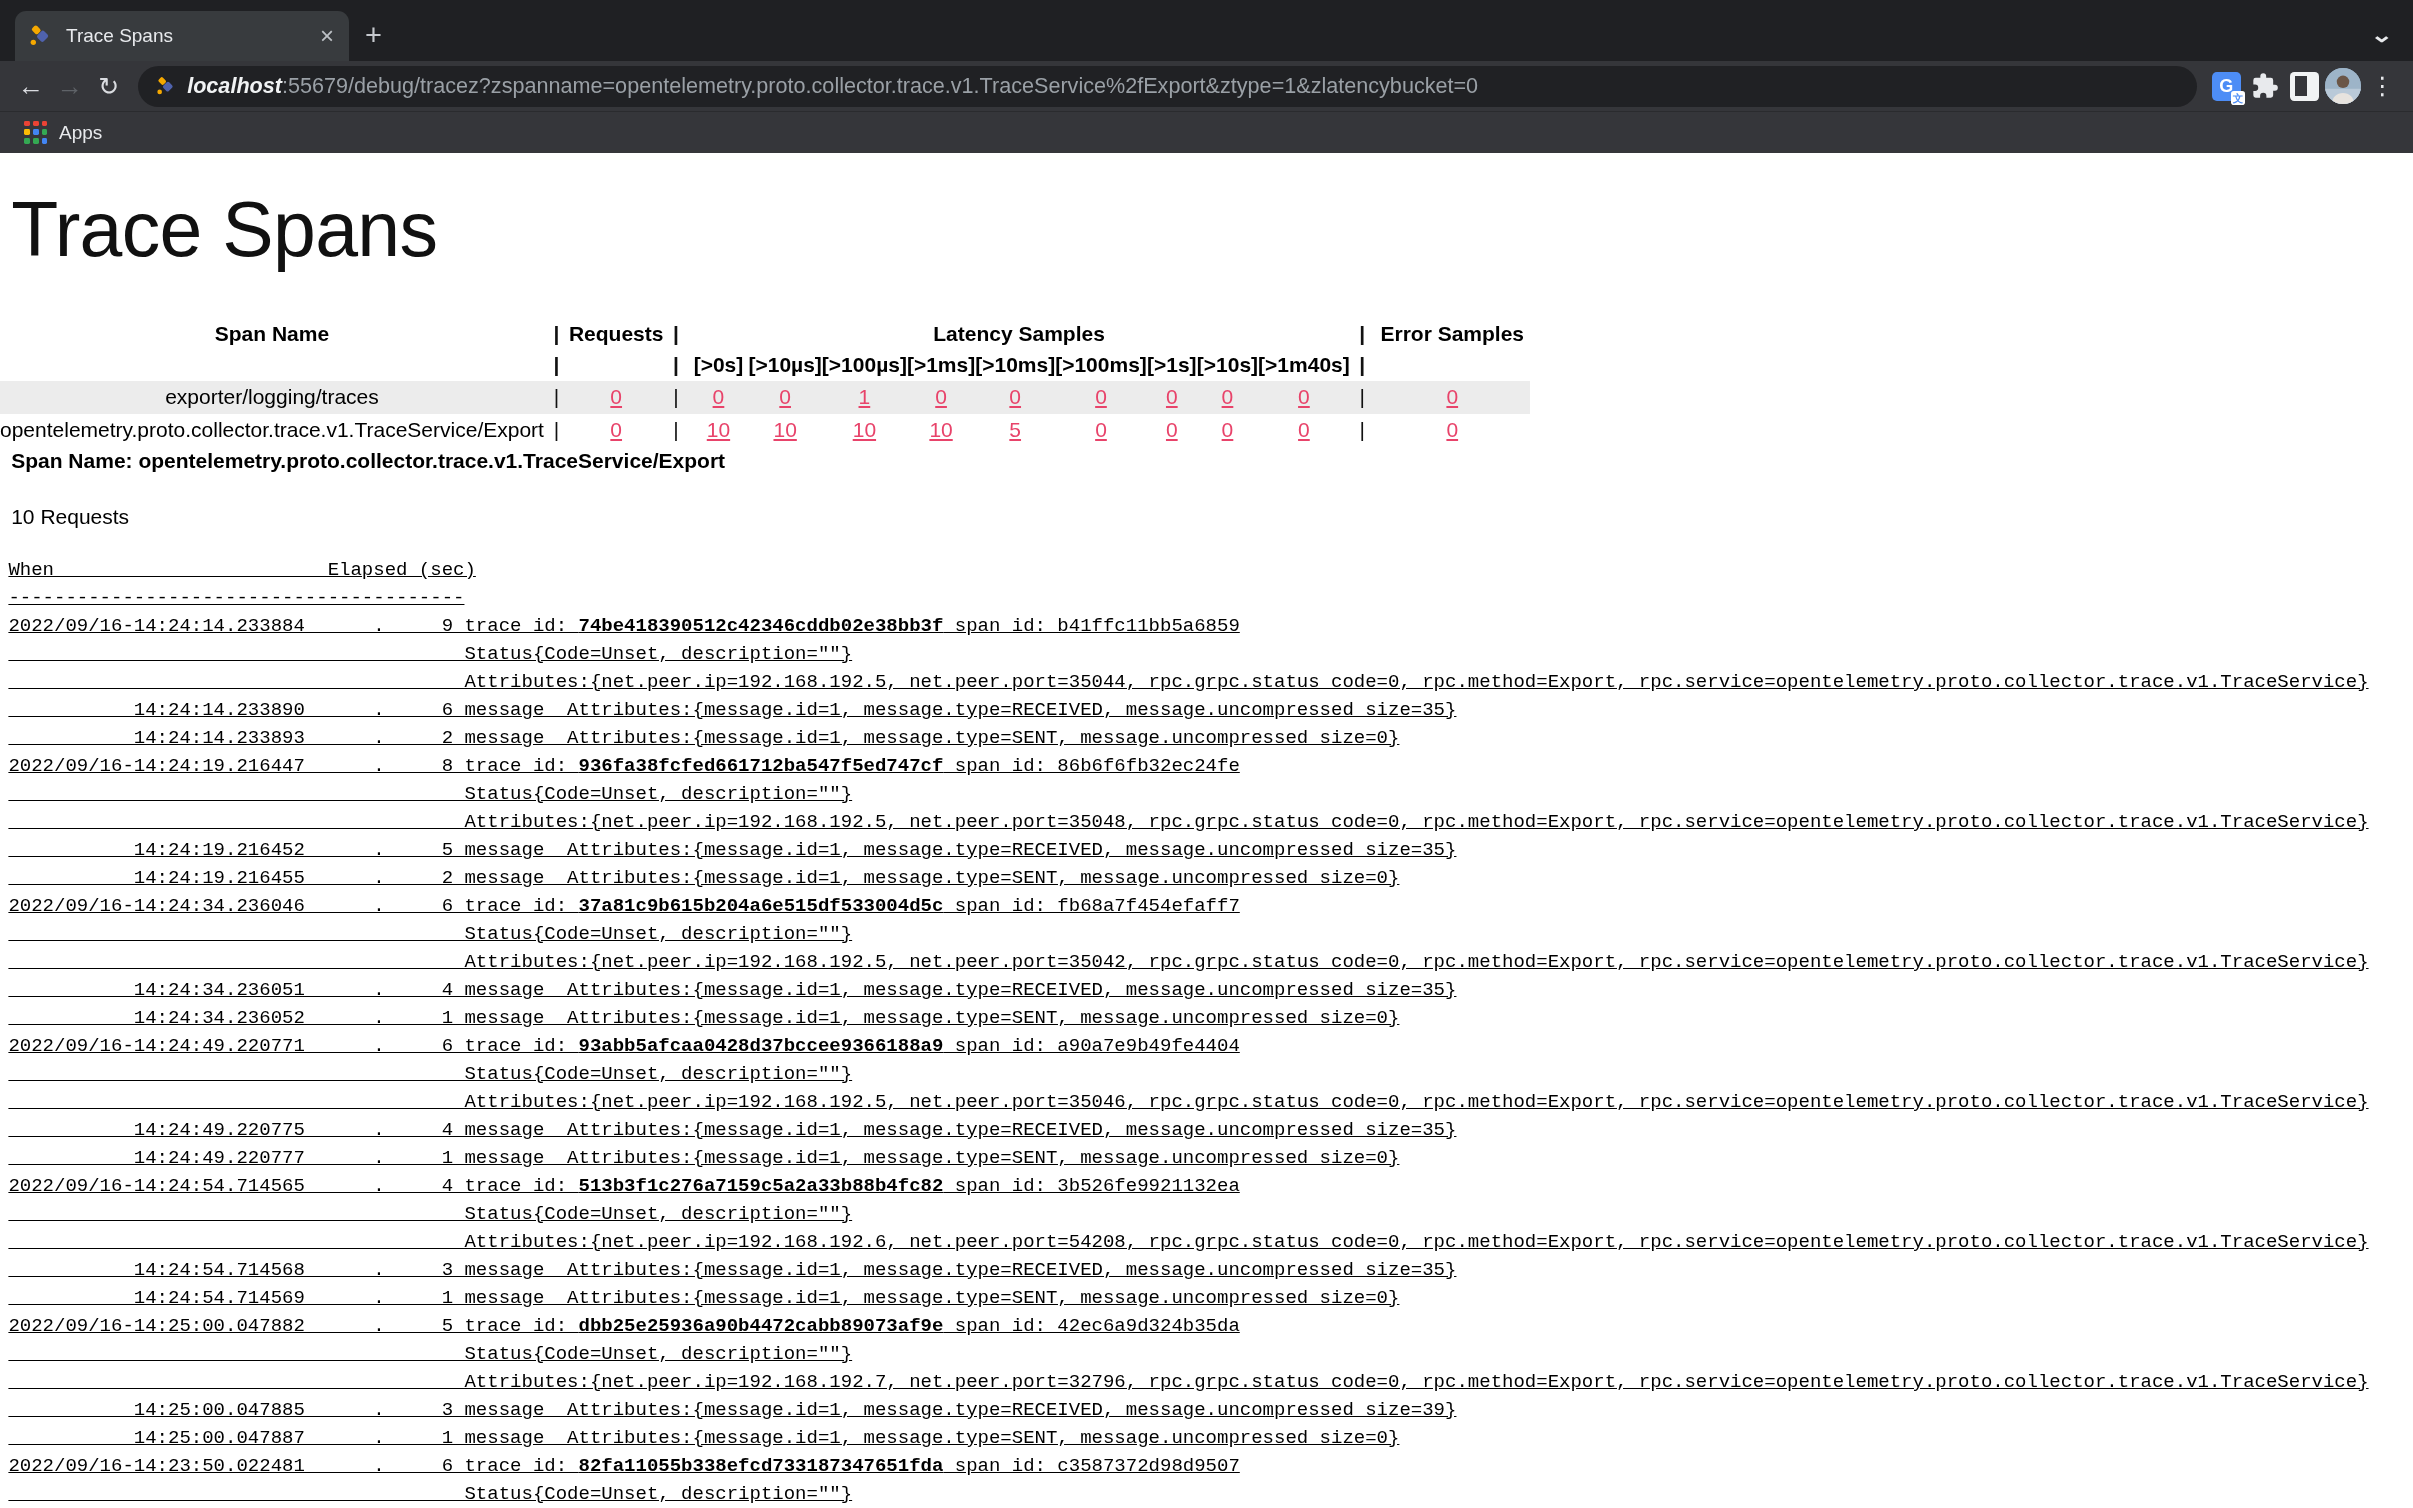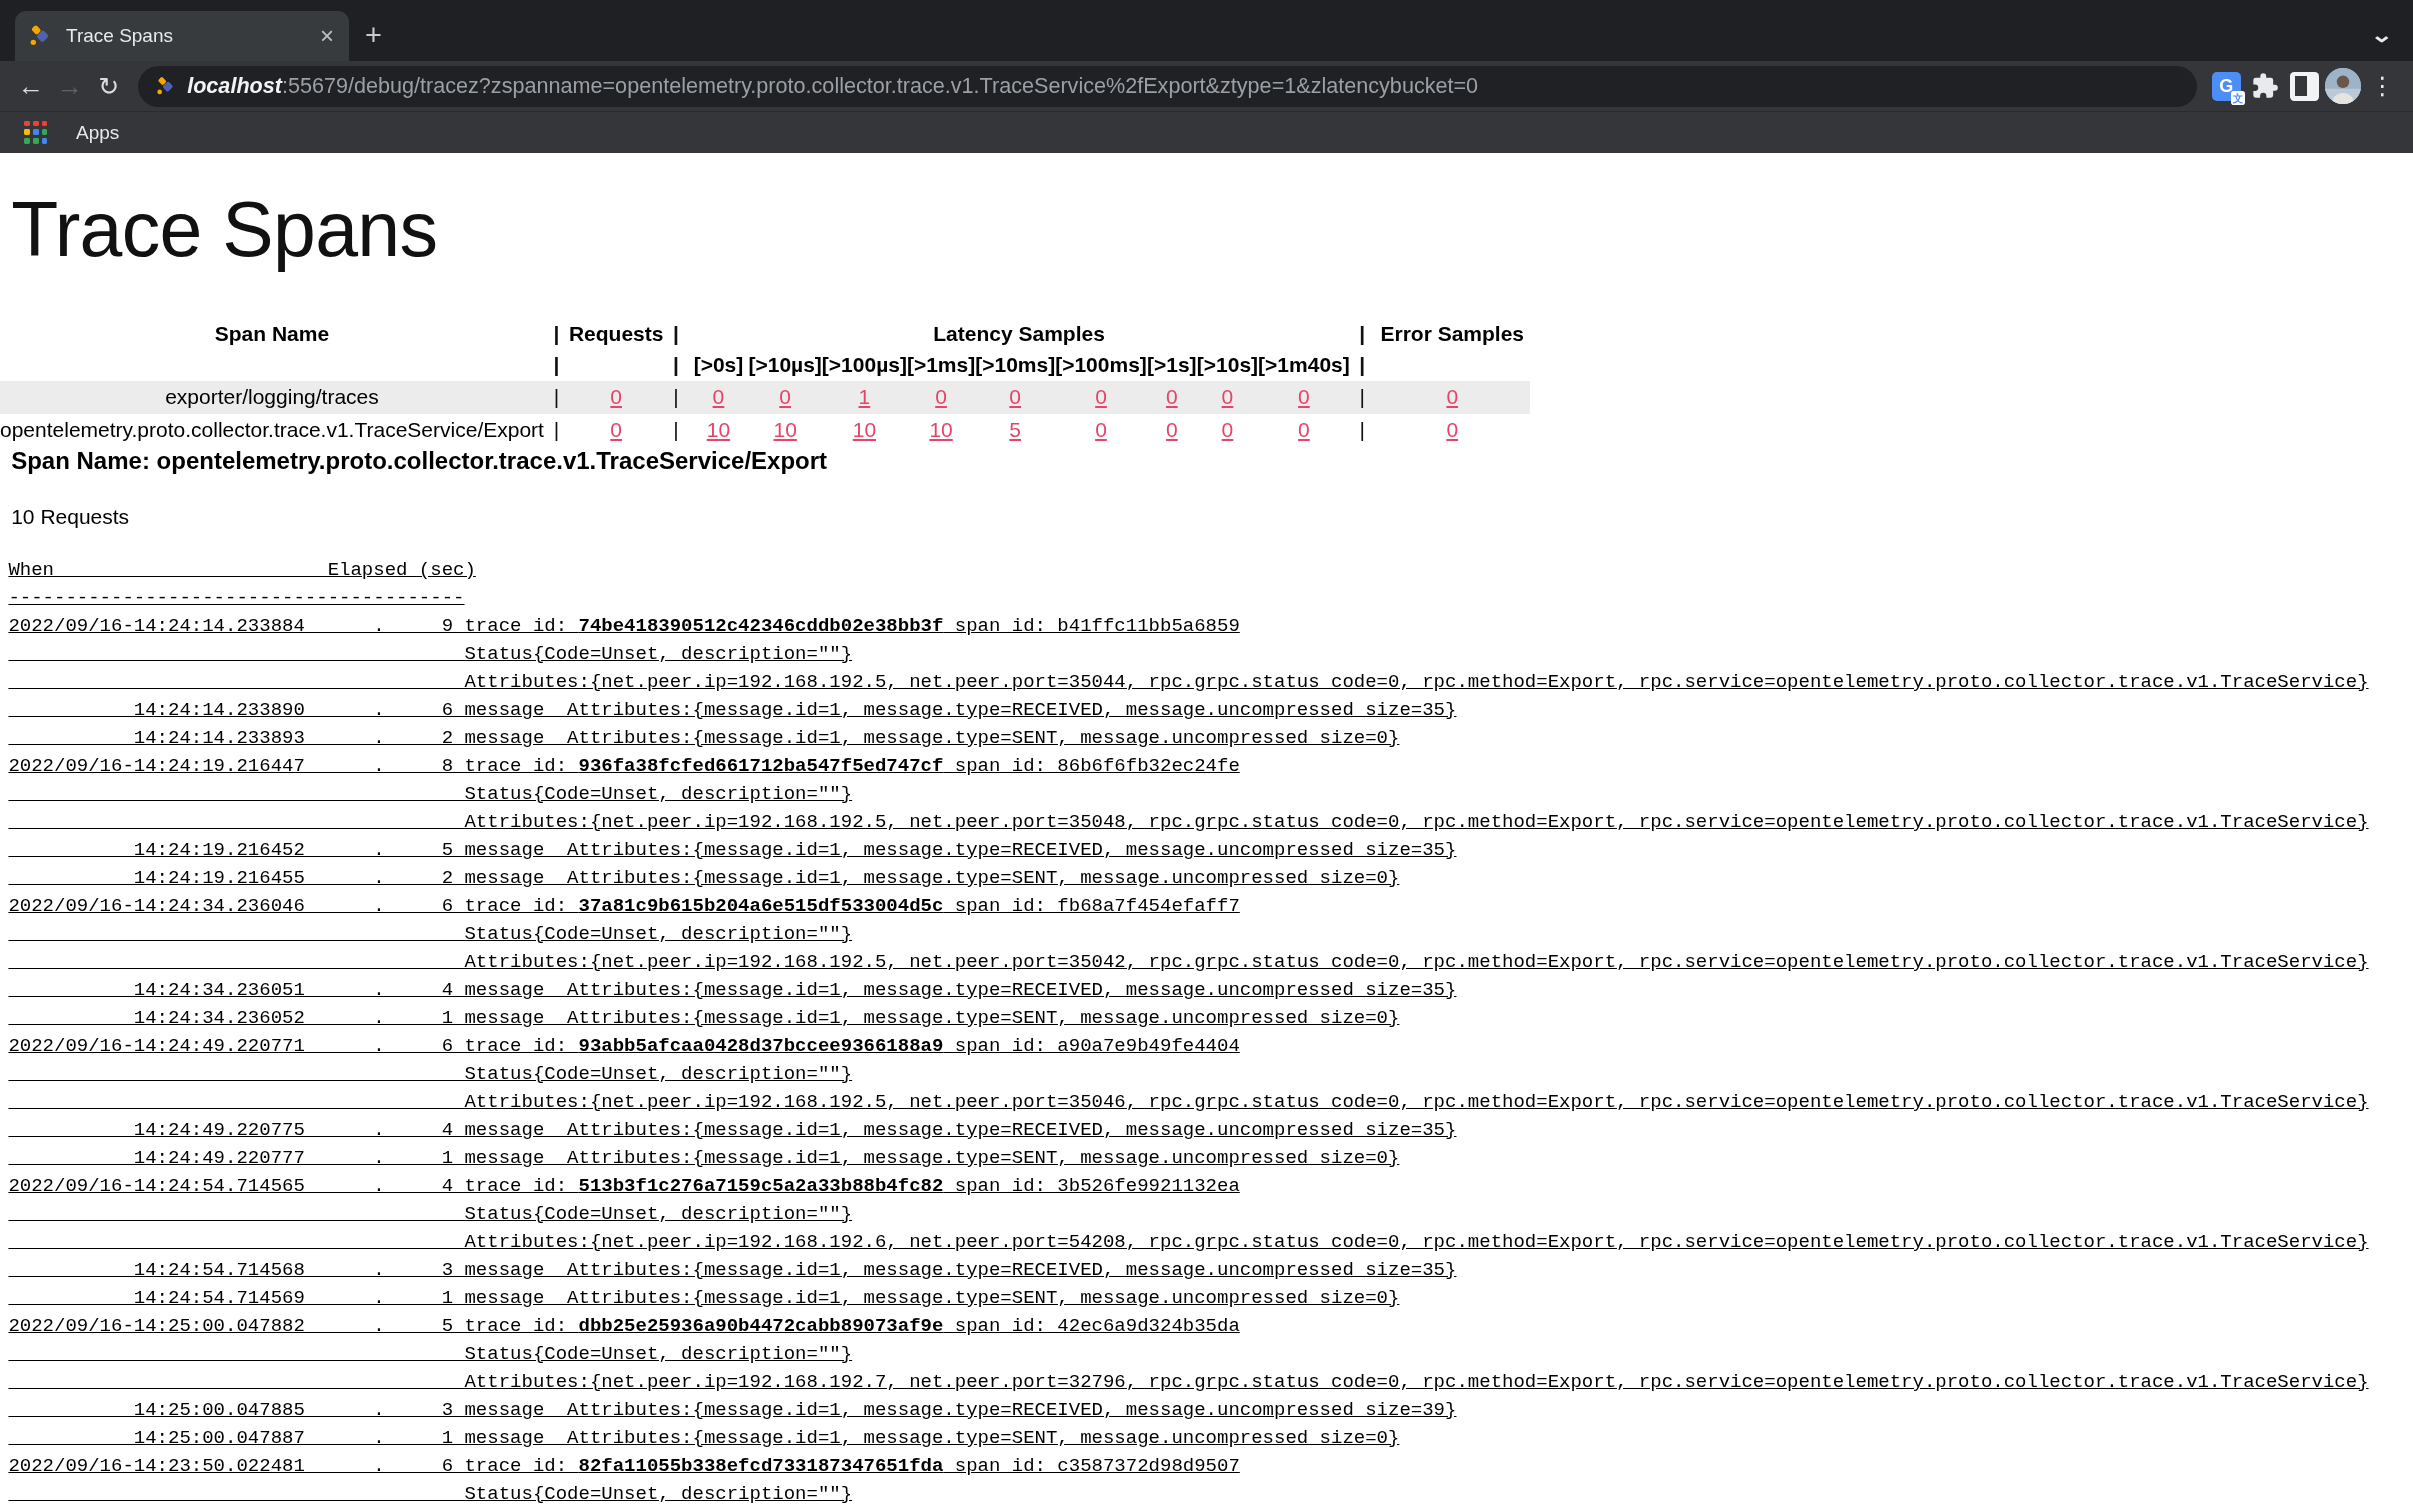--- a/index.html
+++ b/index.html
@@ -47,40 +47,40 @@
   .translate-box .sub { position:absolute; right:-4.2px; bottom:-4.2px; width:14px; height:14px;
      background:#fff; border-radius:2.8px; color:#4d8df6; font-size:10.5px; line-height:14px; text-align:center; font-weight:bold;}
   .sidepanel-box { width:29px; height:29px; background:#f1f3f4; border-radius:4.2px; position:relative; }
   .sidepanel-box::after { content:""; position:absolute; left:4.9px; top:4.9px; width:12.6px; height:19.6px; background:#35363a; }
   .avatar { width:36px; height:36px; border-radius:50%; overflow:hidden; background:#8fa8c0; position:relative; }
   .menu-dots { color:#e8eaed; font-size:24px; letter-spacing:0; }
   .bookmarks { height:42px; background:#35363a; display:flex; align-items:center; padding:0 24px;
      border-top:0.7px solid #2a2b2e; }
   .apps-grid { width:24px; height:24px; display:grid; grid-template-columns:repeat(3,1fr); gap:2.8px; }
   .apps-grid i { width:5.6px; height:5.6px; border-radius:1.4px; display:block; }
-  .apps-label { color:#e8eaed; font-size:19px; margin-left:28px; }
+  .apps-label { color:#e8eaed; font-size:19px; margin-left:11px; }
 
   
   .page { background:#fff; color:#000; }
   h1.page-title {
     font-size:77px; font-weight:400; margin:32px 0 0 11.2px; line-height:1.15;
     letter-spacing:-0.7px; color:#111;
   }
   table.span-table { border-collapse:collapse; margin-top:45px; table-layout:fixed; }
   table.span-table td, table.span-table th { padding:0; font-size:21px; text-align:center; vertical-align:middle; overflow:hidden; white-space:nowrap; }
   table.span-table th { font-weight:bold; }
   .hrow { height:31px; }
   .drow { height:33px; }
   .drow.shaded { background:#ececec; }
   td.name-cell, th.name-cell { text-align:left; padding-left:12px; }
   .bucket-label { font-size:19.6px; font-weight:bold; }
   a.count-link { color:#e8436a; text-decoration:underline; }
   .sep-cell { font-weight:400; color:#111; }
 
-  .selected-span { font-size:24px; font-weight:bold; margin:0.7px 0 0 11.2px; line-height:28px; }
+  .selected-span { font-size:21px; font-weight:bold; margin:0.7px 0 0 11.2px; line-height:28px; }
   .req-count { font-size:21px; margin:28px 0 0 11.2px; line-height:28px; }
 
   .log { font-family:"Liberation Mono", monospace; font-size:19px; line-height:28px;
      margin:24.4px 0 0 8.4px; white-space:pre;text-decoration:underline; }
   .log b { font-weight:bold; }
 </style>
 </head>
 <body>
 
 <div>

